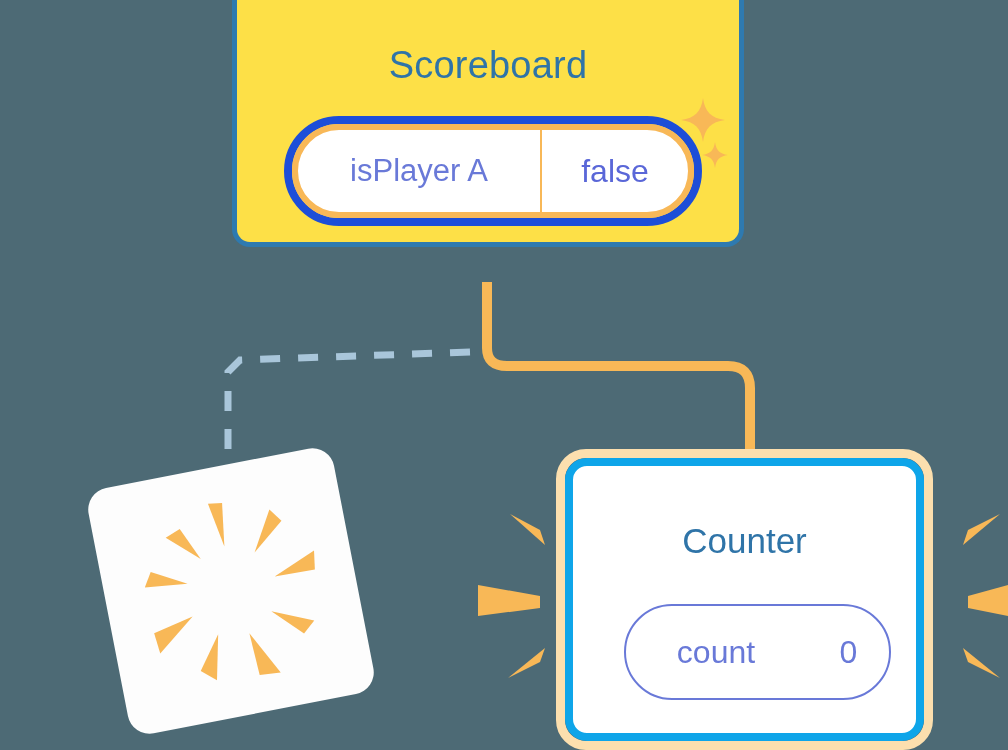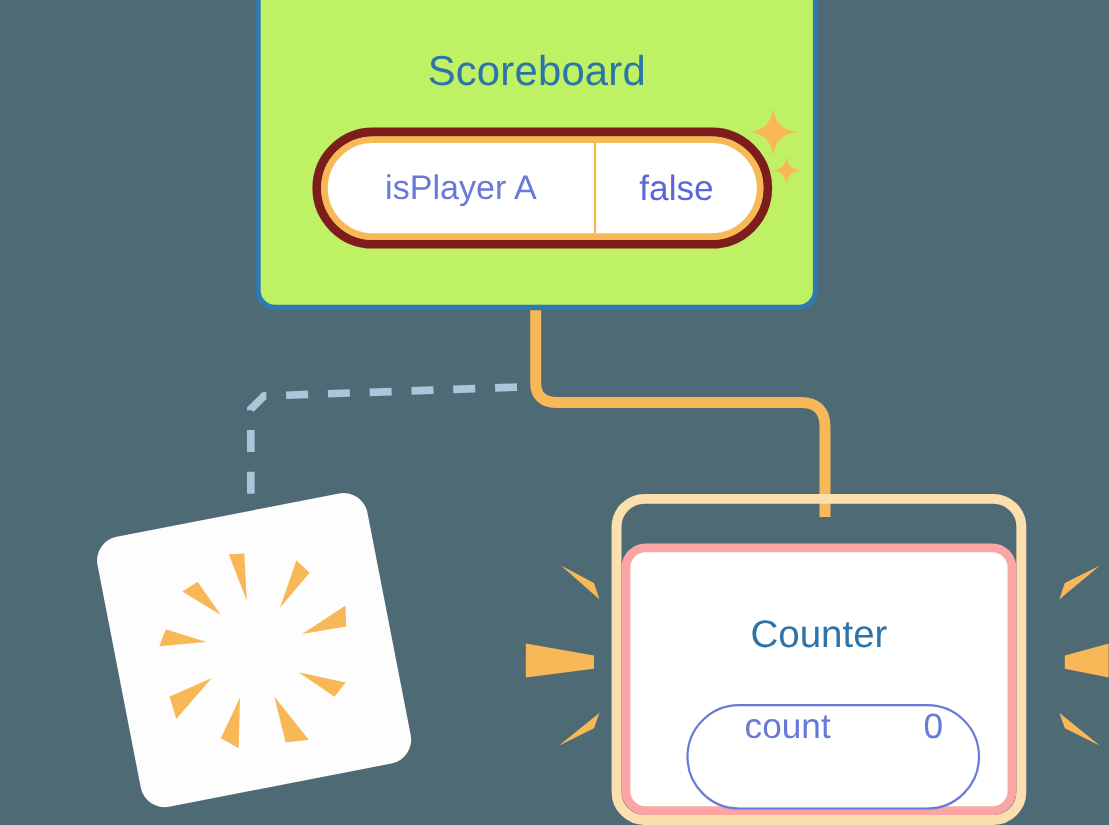--- a/index.html
+++ b/index.html
@@ -27,22 +27,22 @@
     width: 1008px;
     height: 750px;
   }
 
   
   .scoreboard-card {
     position: absolute;
     left: 232px;
     top: 0px;
     width: 512px;
-    height: 282px;
-    background: #bef264;
+    height: 247px;
+    background: #fde047;
     border: 5px solid #2e7ab0;
     border-top: none;
     border-radius: 0 0 18px 18px;
     box-sizing: border-box;
     z-index: 5;
   }
   .scoreboard-title {
     position: absolute;
     left: 0;
     top: 44px;
@@ -52,21 +52,21 @@
     color: #2f74a8;
     letter-spacing: 0.2px;
   }
   
   .pill-outer {
     position: absolute;
     left: 47px;
     top: 116px;
     width: 418px;
     height: 110px;
-    border: 8px solid #7f1d1d;
+    border: 8px solid #1d4ed8;
     border-radius: 999px;
     box-sizing: border-box;
   }
   .pill-inner {
     position: absolute;
     inset: 0;
     border: 6px solid #f8b857;
     border-radius: 999px;
     background: #ffffff;
     box-sizing: border-box;
@@ -110,25 +110,24 @@
     width: 377px;
     height: 301px;
     border: 9px solid #fcdfae;
     border-radius: 30px;
     box-sizing: border-box;
     z-index: 5;
   }
   .counter-inner {
     position: absolute;
     inset: 0;
-    border: 8px solid #fca5a5;
+    border: 8px solid #0ea5e9;
     border-radius: 22px;
     background: #ffffff;
     box-sizing: border-box;
-    margin-top: 36px;
   }
   .counter-title {
     position: absolute;
     left: 0;
     top: 55px;
     width: 100%;
     text-align: center;
     font-size: 35px;
     color: #2f74a8;
   }
@@ -136,21 +135,21 @@
     position: absolute;
     left: 51px;
     top: 138px;
     width: 267px;
     height: 96px;
     border: 2px solid #6979d8;
     border-radius: 999px;
     background: #ffffff;
     box-sizing: border-box;
     display: flex;
-    align-items: flex-start;
+    align-items: center;
     overflow: hidden;
   }
   .cp-key {
     flex: 0 0 180px;
     display: flex;
     align-items: center;
     justify-content: center;
     font-size: 32px;
     color: #6979d8;
   }

